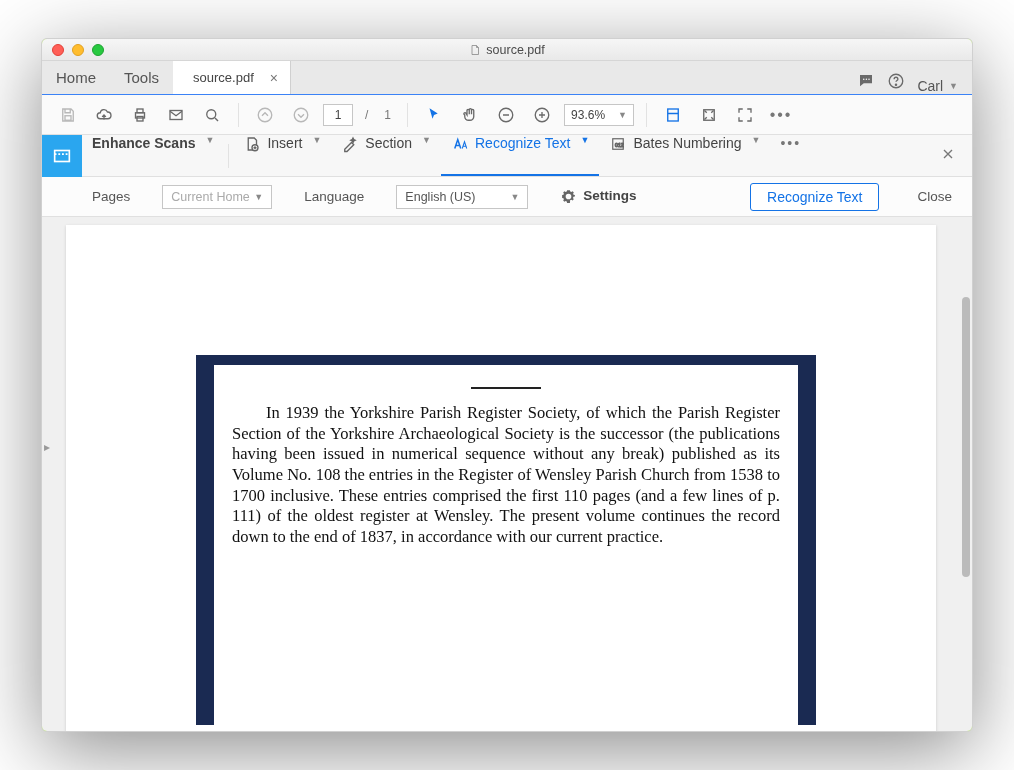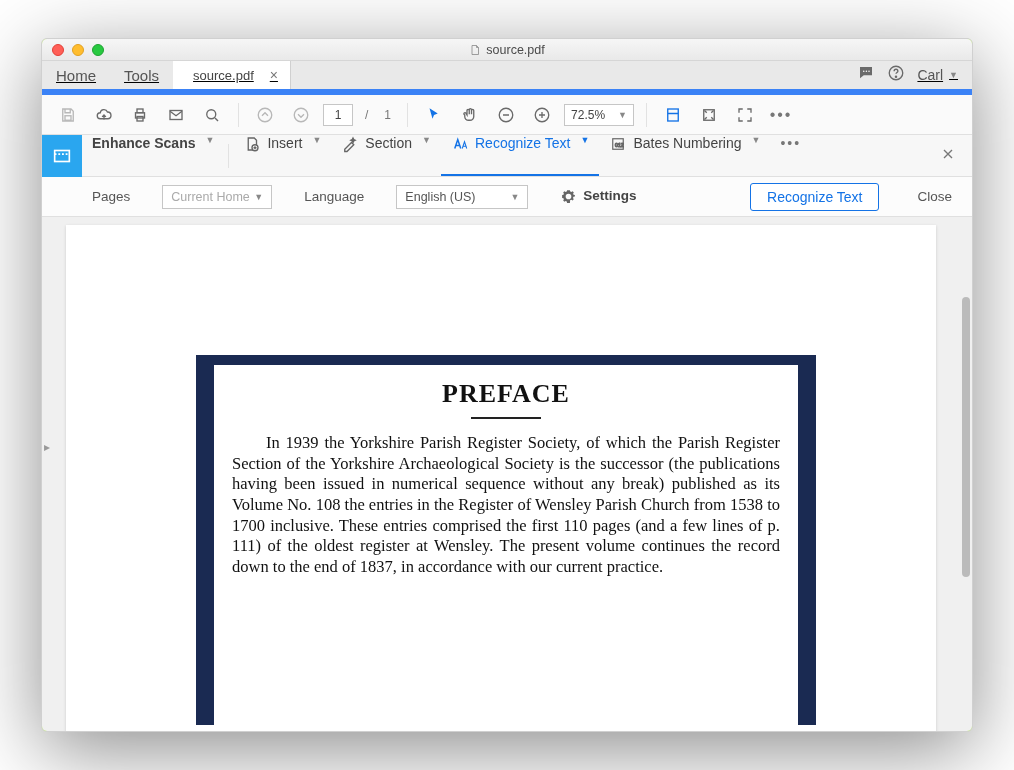--- a/index.html
+++ b/index.html
@@ -8,26 +8,26 @@
 .window { width: 932px; height: 694px; background: #bef264; border-radius: 6px; overflow: hidden; border: 1px solid #d0d0d0; display: flex; flex-direction: column; }
 .titlebar { height: 22px; background: linear-gradient(#f6f6f6,#e9e9e9); display: flex; align-items: center; position: relative; border-bottom: 1px solid #d6d6d6; }
 .traffic { display: flex; gap: 8px; padding-left: 10px; }
 .tl { width: 12px; height: 12px; border-radius: 50%; }
 .tl.red { background: #ff5f57; border: 0.5px solid #e24138; }
 .tl.yel { background: #ffbd2e; border: 0.5px solid #e1a123; }
 .tl.grn { background: #28c940; border: 0.5px solid #1fa232; }
 .titlecenter { position: absolute; left: 0; right: 0; text-align: center; font-size: 12.5px; color: #4a4a4a; display: flex; gap: 5px; justify-content: center; align-items: center; pointer-events: none; }
 .titlecenter svg { width: 12px; height: 14px; }
 
-.tabrow { height: 34px; background: #e9e9e9; display: flex; align-items: stretch; border-bottom: 6px solid #3b82f6; text-decoration: underline; }
+.tabrow { height: 34px; background: #e9e9e9; display: flex; align-items: stretch; border-bottom: 1px solid #3b82f6; }
 .ht { padding: 0 14px; display: flex; align-items: center; font-size: 15px; color: #555; cursor: pointer; }
 .doc-tab { background: #fff; border-right: 1px solid #d0d0d0; padding: 0 12px 0 20px; display: flex; align-items: center; gap: 16px; font-size: 13px; color: #444; }
 .doc-tab .x { color: #777; font-size: 14px; cursor: pointer; }
 .tabrow .spacer { flex: 1; }
-.tabright { display: flex; align-items: center; gap: 12px; padding-right: 14px; color: #6d6d6d; }
+.tabright { display: flex; align-items: flex-end; gap: 12px; padding-right: 14px; color: #6d6d6d; }
 .tabright .user { font-size: 14px; color: #555; display: flex; gap: 6px; align-items: center; }
 
 .maintb { height: 40px; background: #fafafa; border-bottom: 1px solid #e0e0e0; display: flex; align-items: center; padding: 0 12px; gap: 8px; }
 .ibtn { width: 28px; height: 28px; display: flex; align-items: center; justify-content: center; color: #6a6a6a; cursor: pointer; border-radius: 3px; }
 .ibtn.dis { color: #b8b8b8; }
 .ibtn svg { width: 18px; height: 18px; }
 .vsep { width: 1px; height: 24px; background: #e2e2e2; margin: 0 4px; }
 .pagefield { width: 30px; height: 22px; border: 1px solid #c6c6c6; text-align: center; font-size: 12px; color: #444; background:#fff; }
 .pgtot { font-size: 12px; color: #777; margin: 0 4px; }
 .arrowbtn { color: #1473e6; }
@@ -181,21 +181,21 @@
             <path d="M8 12h8"></path>
           </svg>
         </div>
     <div class="ibtn">
           <svg viewBox="0 0 24 24" fill="none" stroke="currentColor" stroke-width="1.8">
             <circle cx="12" cy="12" r="9"></circle>
             <path d="M8 12h8M12 8v8"></path>
           </svg>
         </div>
     <div class="zoomfield">
-          <span>72.5%</span>
+          <span>93.6%</span>
           <span class="car">▼</span>
         </div>
     <div class="vsep"></div>
     <div class="ibtn arrowbtn">
           <svg viewBox="0 0 24 24" fill="none" stroke="currentColor" stroke-width="1.8">
             <rect x="5" y="4" width="14" height="16"></rect>
             <path d="M5 10h14"></path>
           </svg>
         </div>
     <div class="ibtn">
@@ -288,21 +288,20 @@
     </div>
     <div class="spacer"></div>
     <div class="recbtn">Recognize Text</div>
     <span class="closelbl">Close</span>
   </div>
 
   <div class="content">
     <div class="sidehandle">▸</div>
     <div class="docpage">
       <div class="scanframe">
-        <h1>PREFACE</h1>
         <div class="hr"></div>
         <p class="scanp">In 1939 the Yorkshire Parish Register Society, of which the Parish Register Section of the Yorkshire Archaeological Society is the successor (the publications having been issued in numerical sequence without any break) published as its Volume No. 108 the entries in the Register of Wensley Parish Church from 1538 to 1700 inclusive. These entries comprised the first 110 pages (and a few lines of p. 111) of the oldest register at Wensley. The present volume continues the record down to the end of 1837, in accordance with our current practice.</p>
       </div>
     </div>
     <div class="scroll"></div>
   </div>
 
 </div>
 </div>
 

